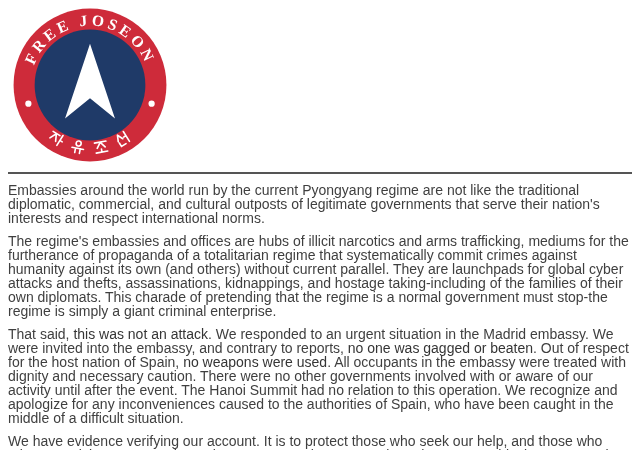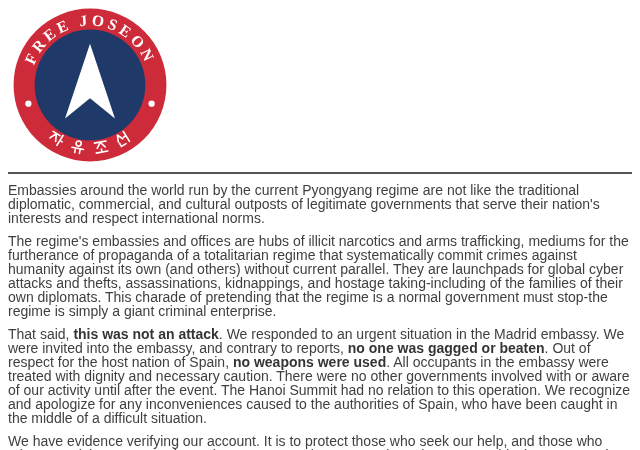--- a/index.html
+++ b/index.html
@@ -22,21 +22,21 @@
     margin: 9px 0 0 0;
     font-family: "Liberation Serif", "DejaVu Serif", serif;
     font-size: 19px; line-height: 22px; font-weight: bold;
   }
   h1.title a { color: #2222dd; text-decoration: underline; cursor: pointer; }
 
   p.body-text {
     margin: 9px 0 0 0; max-width: 624px;
     font-size: 14px; line-height: 14px; color: #3f3f3f;
   }
-  p.body-text b { font-weight: bold; color: #353535; }
+  p.body-text b { font-weight: normal; color: #353535; }
 </style>
 </head>
 <body>
 
 <div class="page">
 
   <svg class="logo" viewBox="0 0 200 200" role="img">
     <circle cx="100" cy="100" r="98" fill="#CE2B3A"></circle>
     <circle cx="100" cy="100" r="71" fill="#1F3A68"></circle>
     <polygon points="100,47 132,143 100,117 68,143" fill="#ffffff"></polygon>

